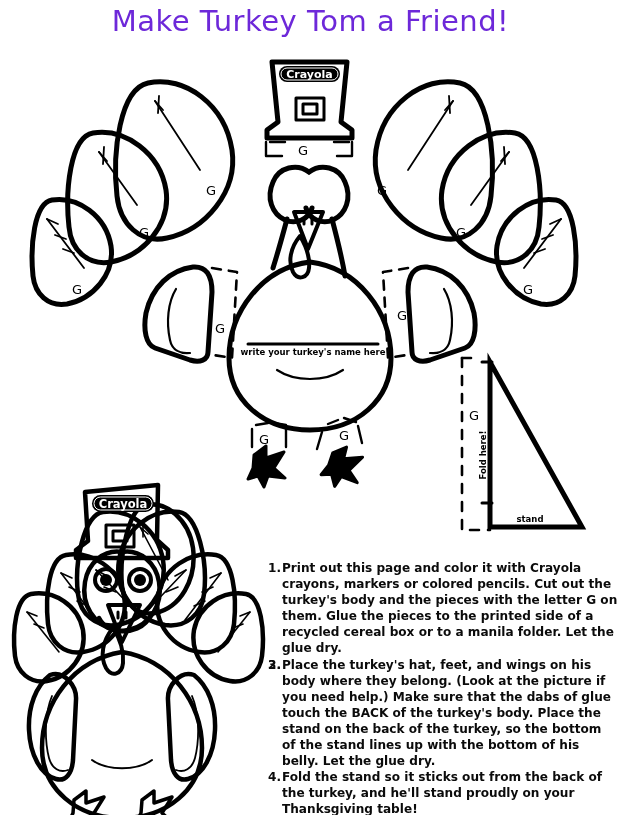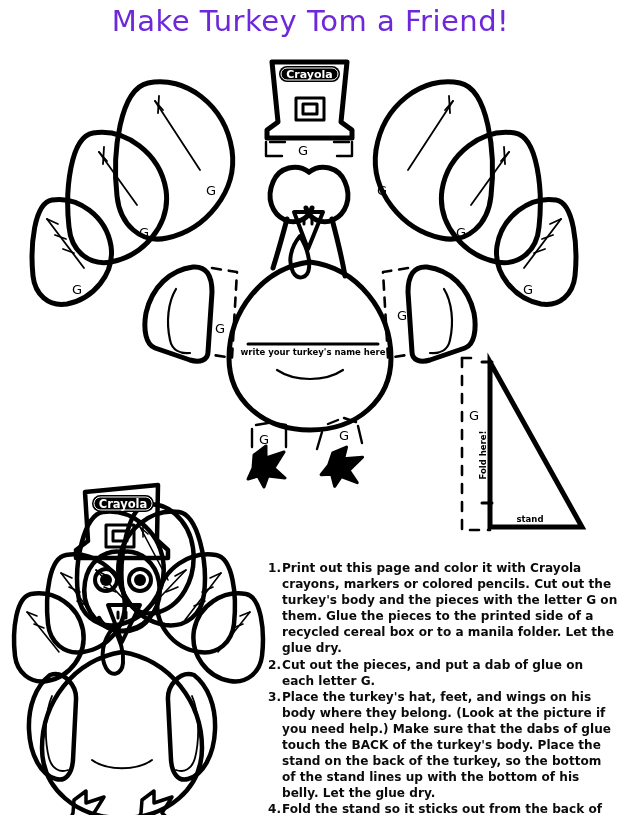--- a/index.html
+++ b/index.html
@@ -373,21 +373,20 @@
   </svg>
 
   <div id="instructions">
     <ol>
       <li>
         <span class="num">1.</span>
         <span>Print out this page and color it with Crayola crayons, markers or colored pencils. Cut out the turkey's body and the pieces with the letter G on them. Glue the pieces to the printed side of a recycled cereal box or to a manila folder. Let the glue dry.</span>
       </li>
       <li>
         <span class="num">2.</span>
-        <span>Cut out the pieces, and put a dab of glue on each letter G.</span>
       </li>
       <li>
         <span class="num">3.</span>
         <span>Place the turkey's hat, feet, and wings on his body where they belong. (Look at the picture if you need help.) Make sure that the dabs of glue touch the BACK of the turkey's body. Place the stand on the back of the turkey, so the bottom of the stand lines up with the bottom of his belly. Let the glue dry.</span>
       </li>
       <li>
         <span class="num">4.</span>
         <span>Fold the stand so it sticks out from the back of the turkey, and he'll stand proudly on your Thanksgiving table!</span>
       </li>
     </ol>

